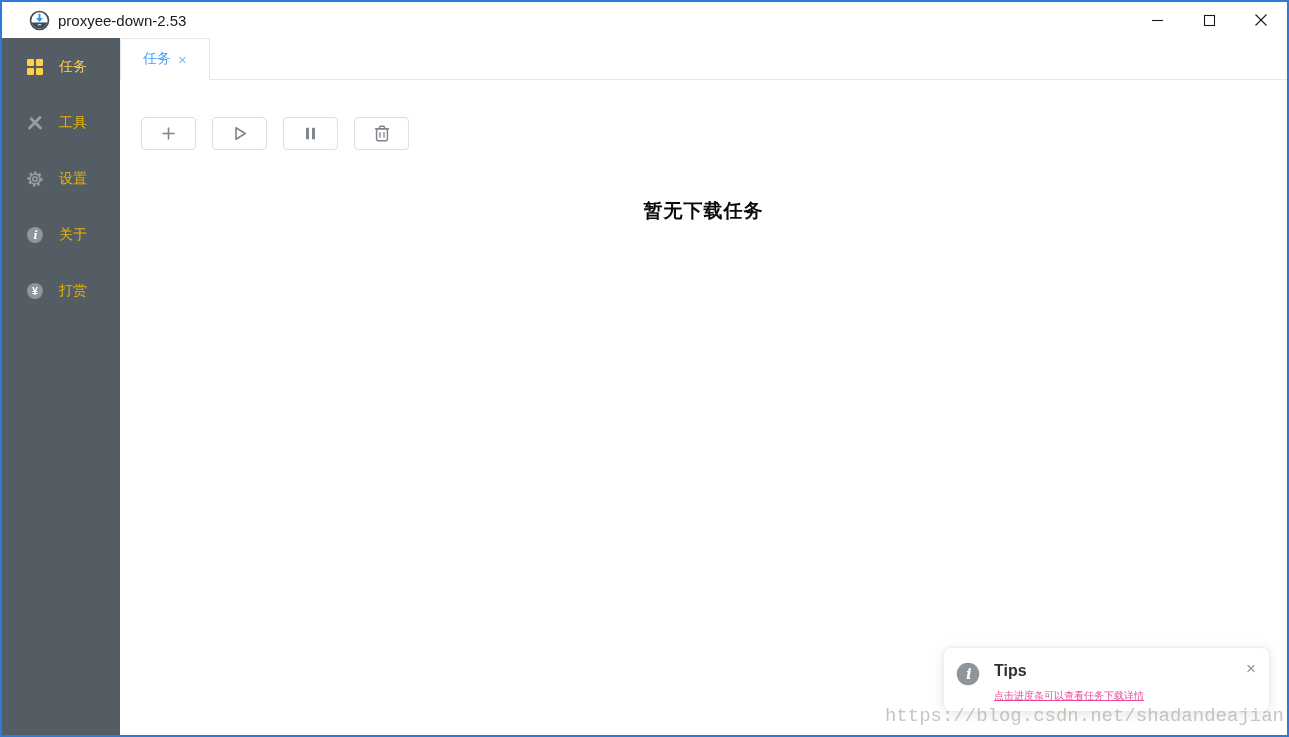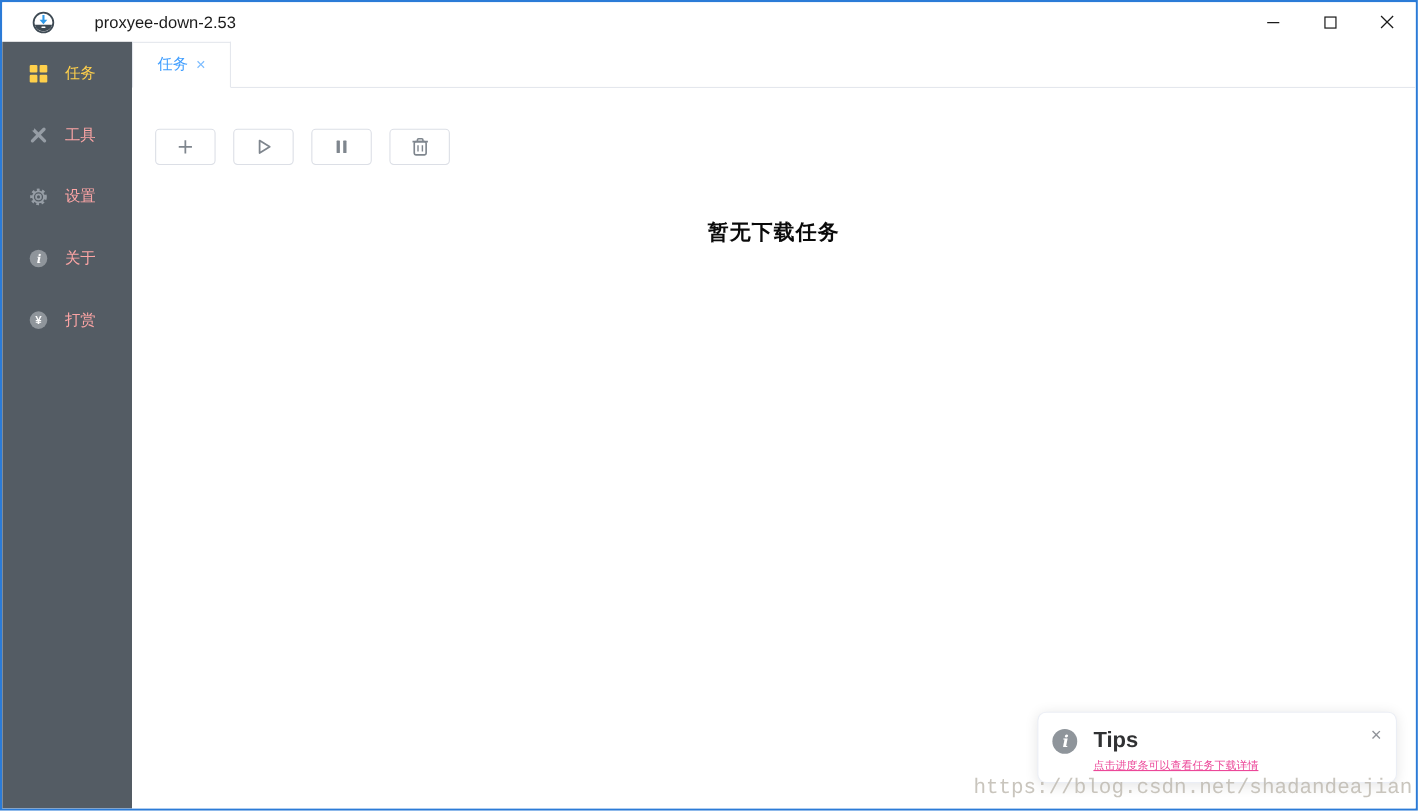--- a/index.html
+++ b/index.html
@@ -16,21 +16,21 @@
 
   
   .titlebar {
     height: 36px;
     display: flex;
     align-items: center;
     padding-left: 27px;
     background: #fff;
   }
   .app-icon { width: 21px; height: 21px; margin-right: 8px; flex-shrink: 0; }
-  .title-text { font-size: 15px; color: #1b1b1b; margin-left: 28px; }
+  .title-text { font-size: 15px; color: #1b1b1b; }
   .win-controls { margin-left: auto; display: flex; height: 100%; }
   .win-btn {
     width: 52px; height: 100%;
     display: flex; align-items: center; justify-content: center;
     cursor: pointer;
   }
   .win-btn svg { display: block; }
 
   
   .layout { display: flex; height: calc(100% - 36px); }
@@ -40,21 +40,21 @@
     width: 118px; flex-shrink: 0;
     background: #545c64;
     padding-top: 1px;
   }
   .menu-item {
     height: 56px;
     display: flex; align-items: center;
     padding-left: 24px;
     cursor: pointer;
     font-size: 14px;
-    color: #fca5a5;
+    color: #eab308;
   }
   .menu-item .mi-icon { width: 18px; height: 18px; margin-right: 15px; flex-shrink: 0; }
   .menu-item.active { color: #ffd04b; }
 
   
   .main { flex: 1; position: relative; background: #fff; min-width: 0; }
 
   .tabbar {
     height: 42px;
     border-bottom: 1px solid #e4e7ed;
@@ -110,21 +110,21 @@
     width: 327px; height: 65px;
     background: #fff;
     border: 1px solid #ebeef5;
     border-radius: 8px;
     box-shadow: 0 2px 12px rgba(0,0,0,0.10);
     z-index: 5;
   }
   .notif-icon { position: absolute; left: 12px; top: 14px; width: 24px; height: 24px; }
   .notif-title {
     position: absolute; left: 50px; top: 14px;
-    font-size: 20px; font-weight: bold; color: #303133;
+    font-size: 16px; font-weight: bold; color: #303133;
   }
   .notif-msg {
     position: absolute; left: 50px; top: 41px;
     font-size: 10px; color: #ec4899;
     white-space: nowrap;
     text-decoration: underline;
   }
   .notif-close {
     position: absolute; right: 13px; top: 12px;
     font-size: 17px; color: #909399;

